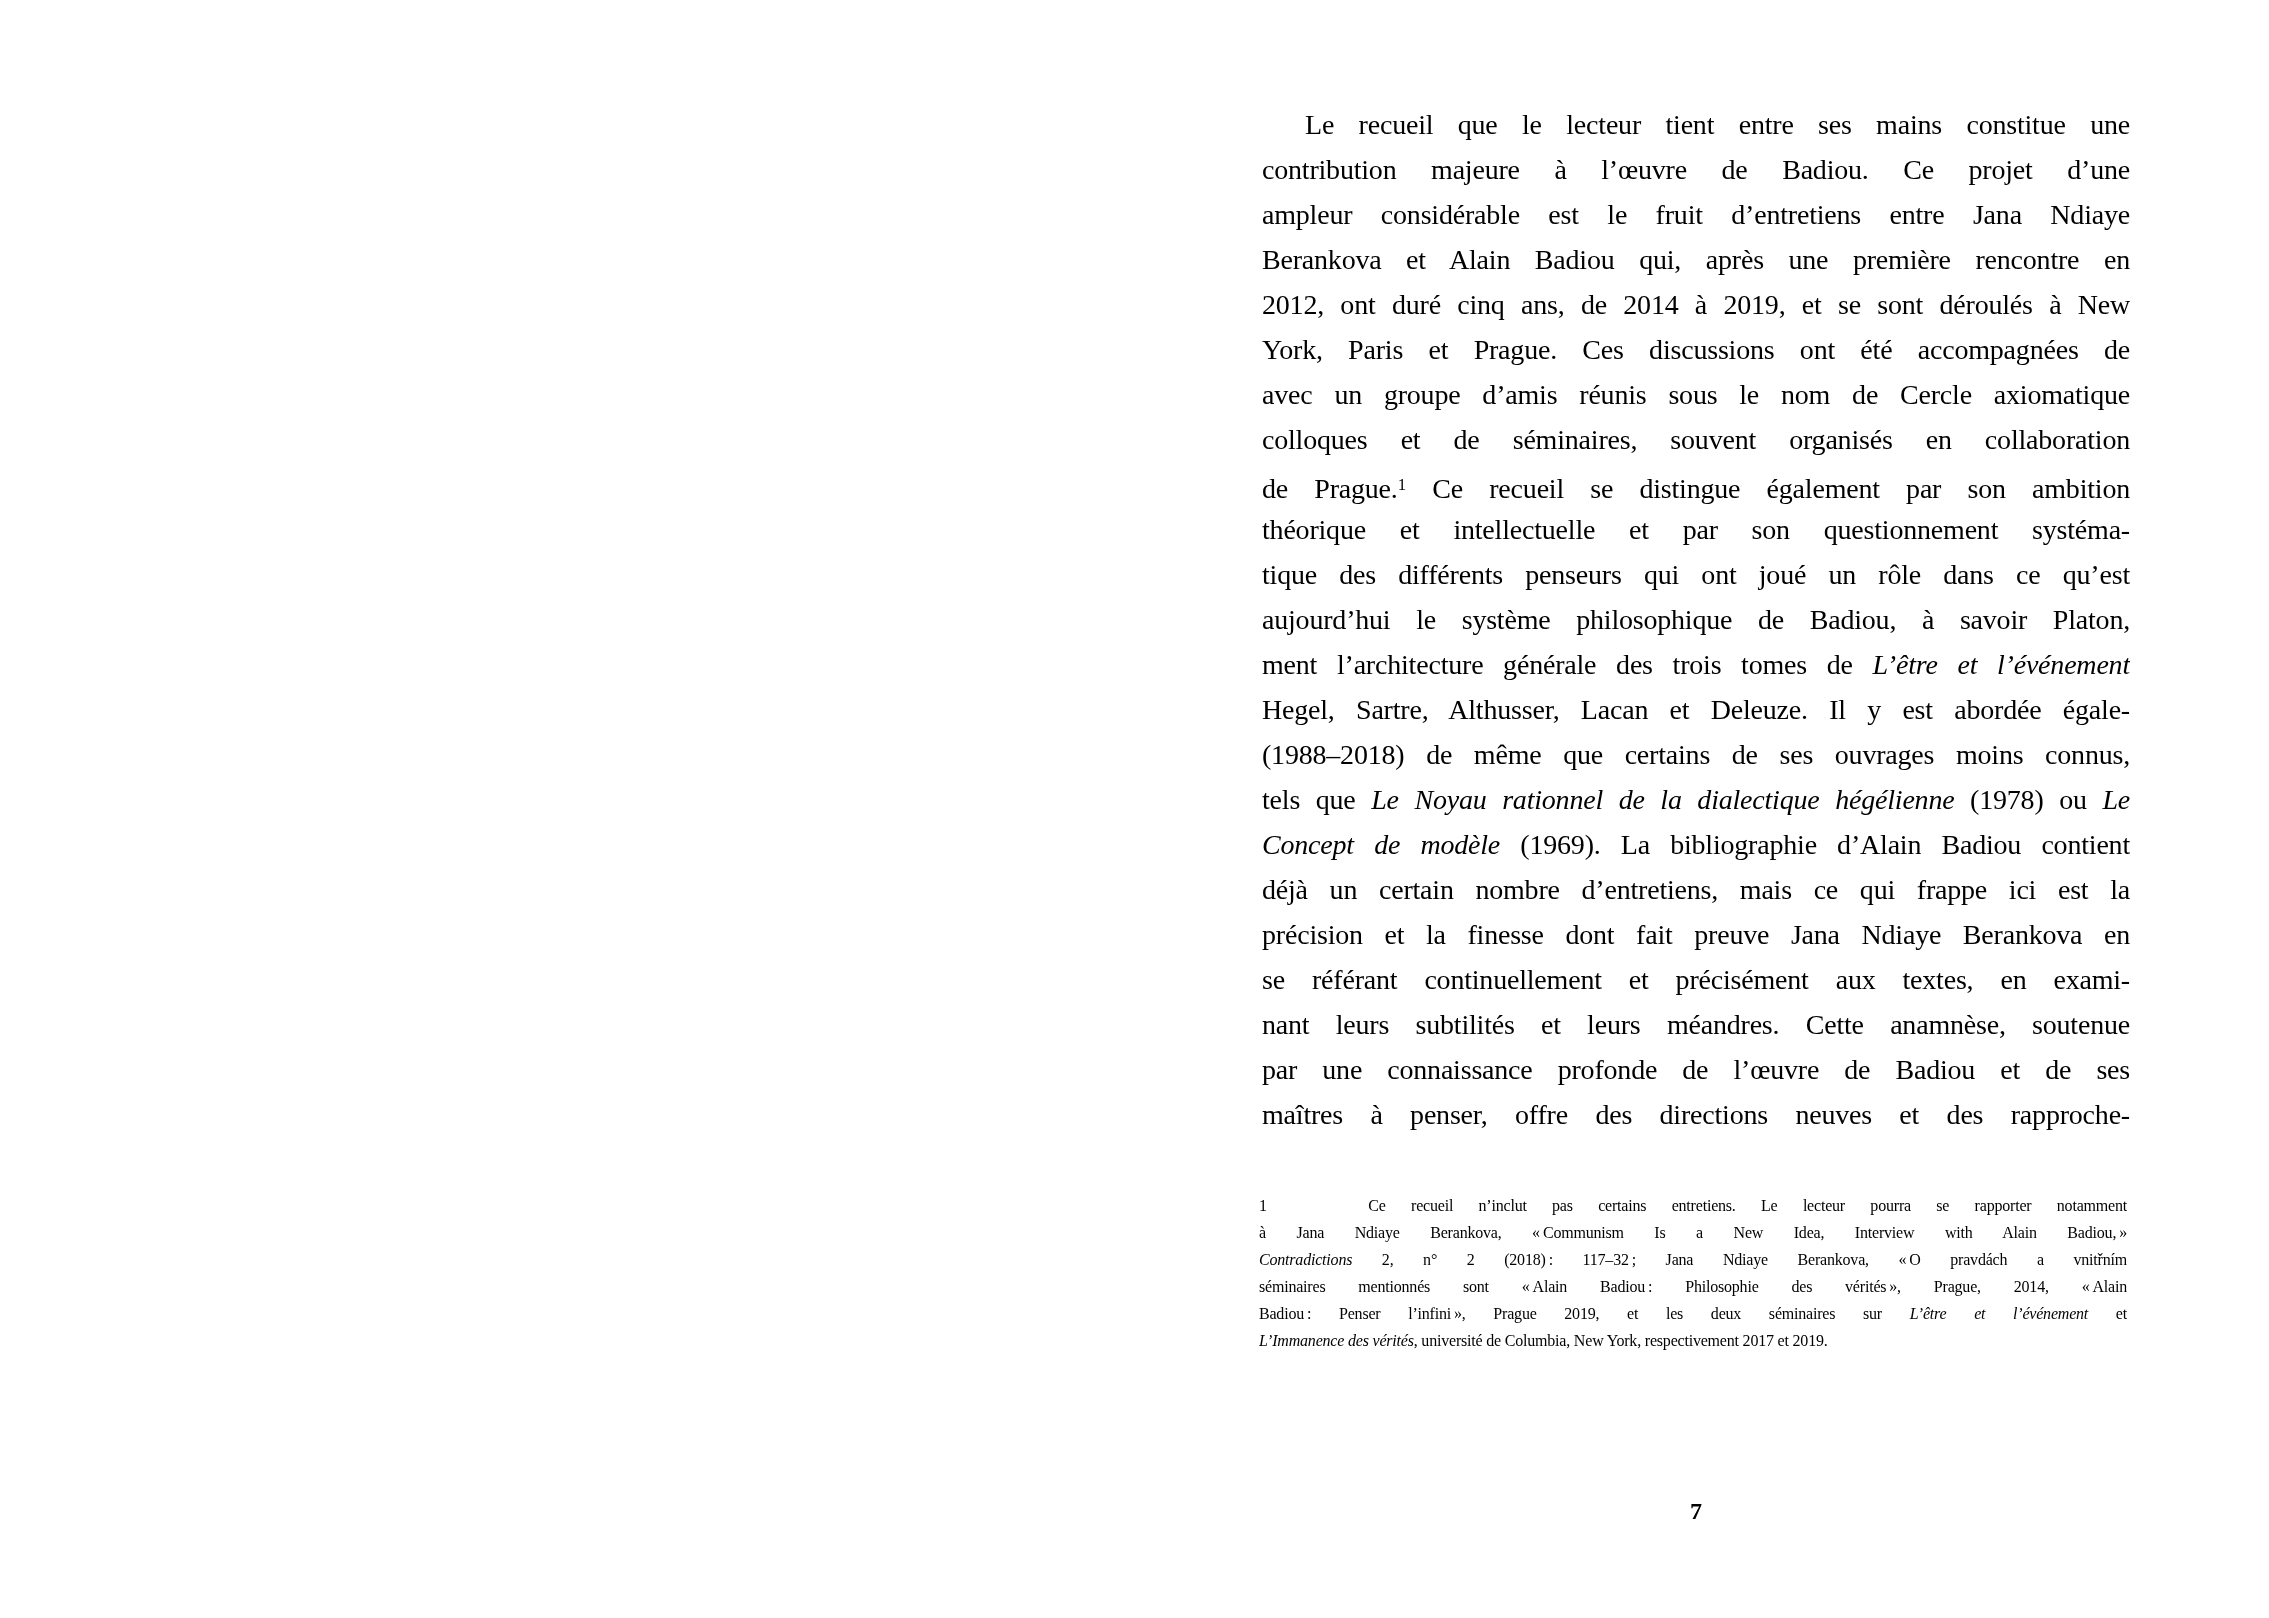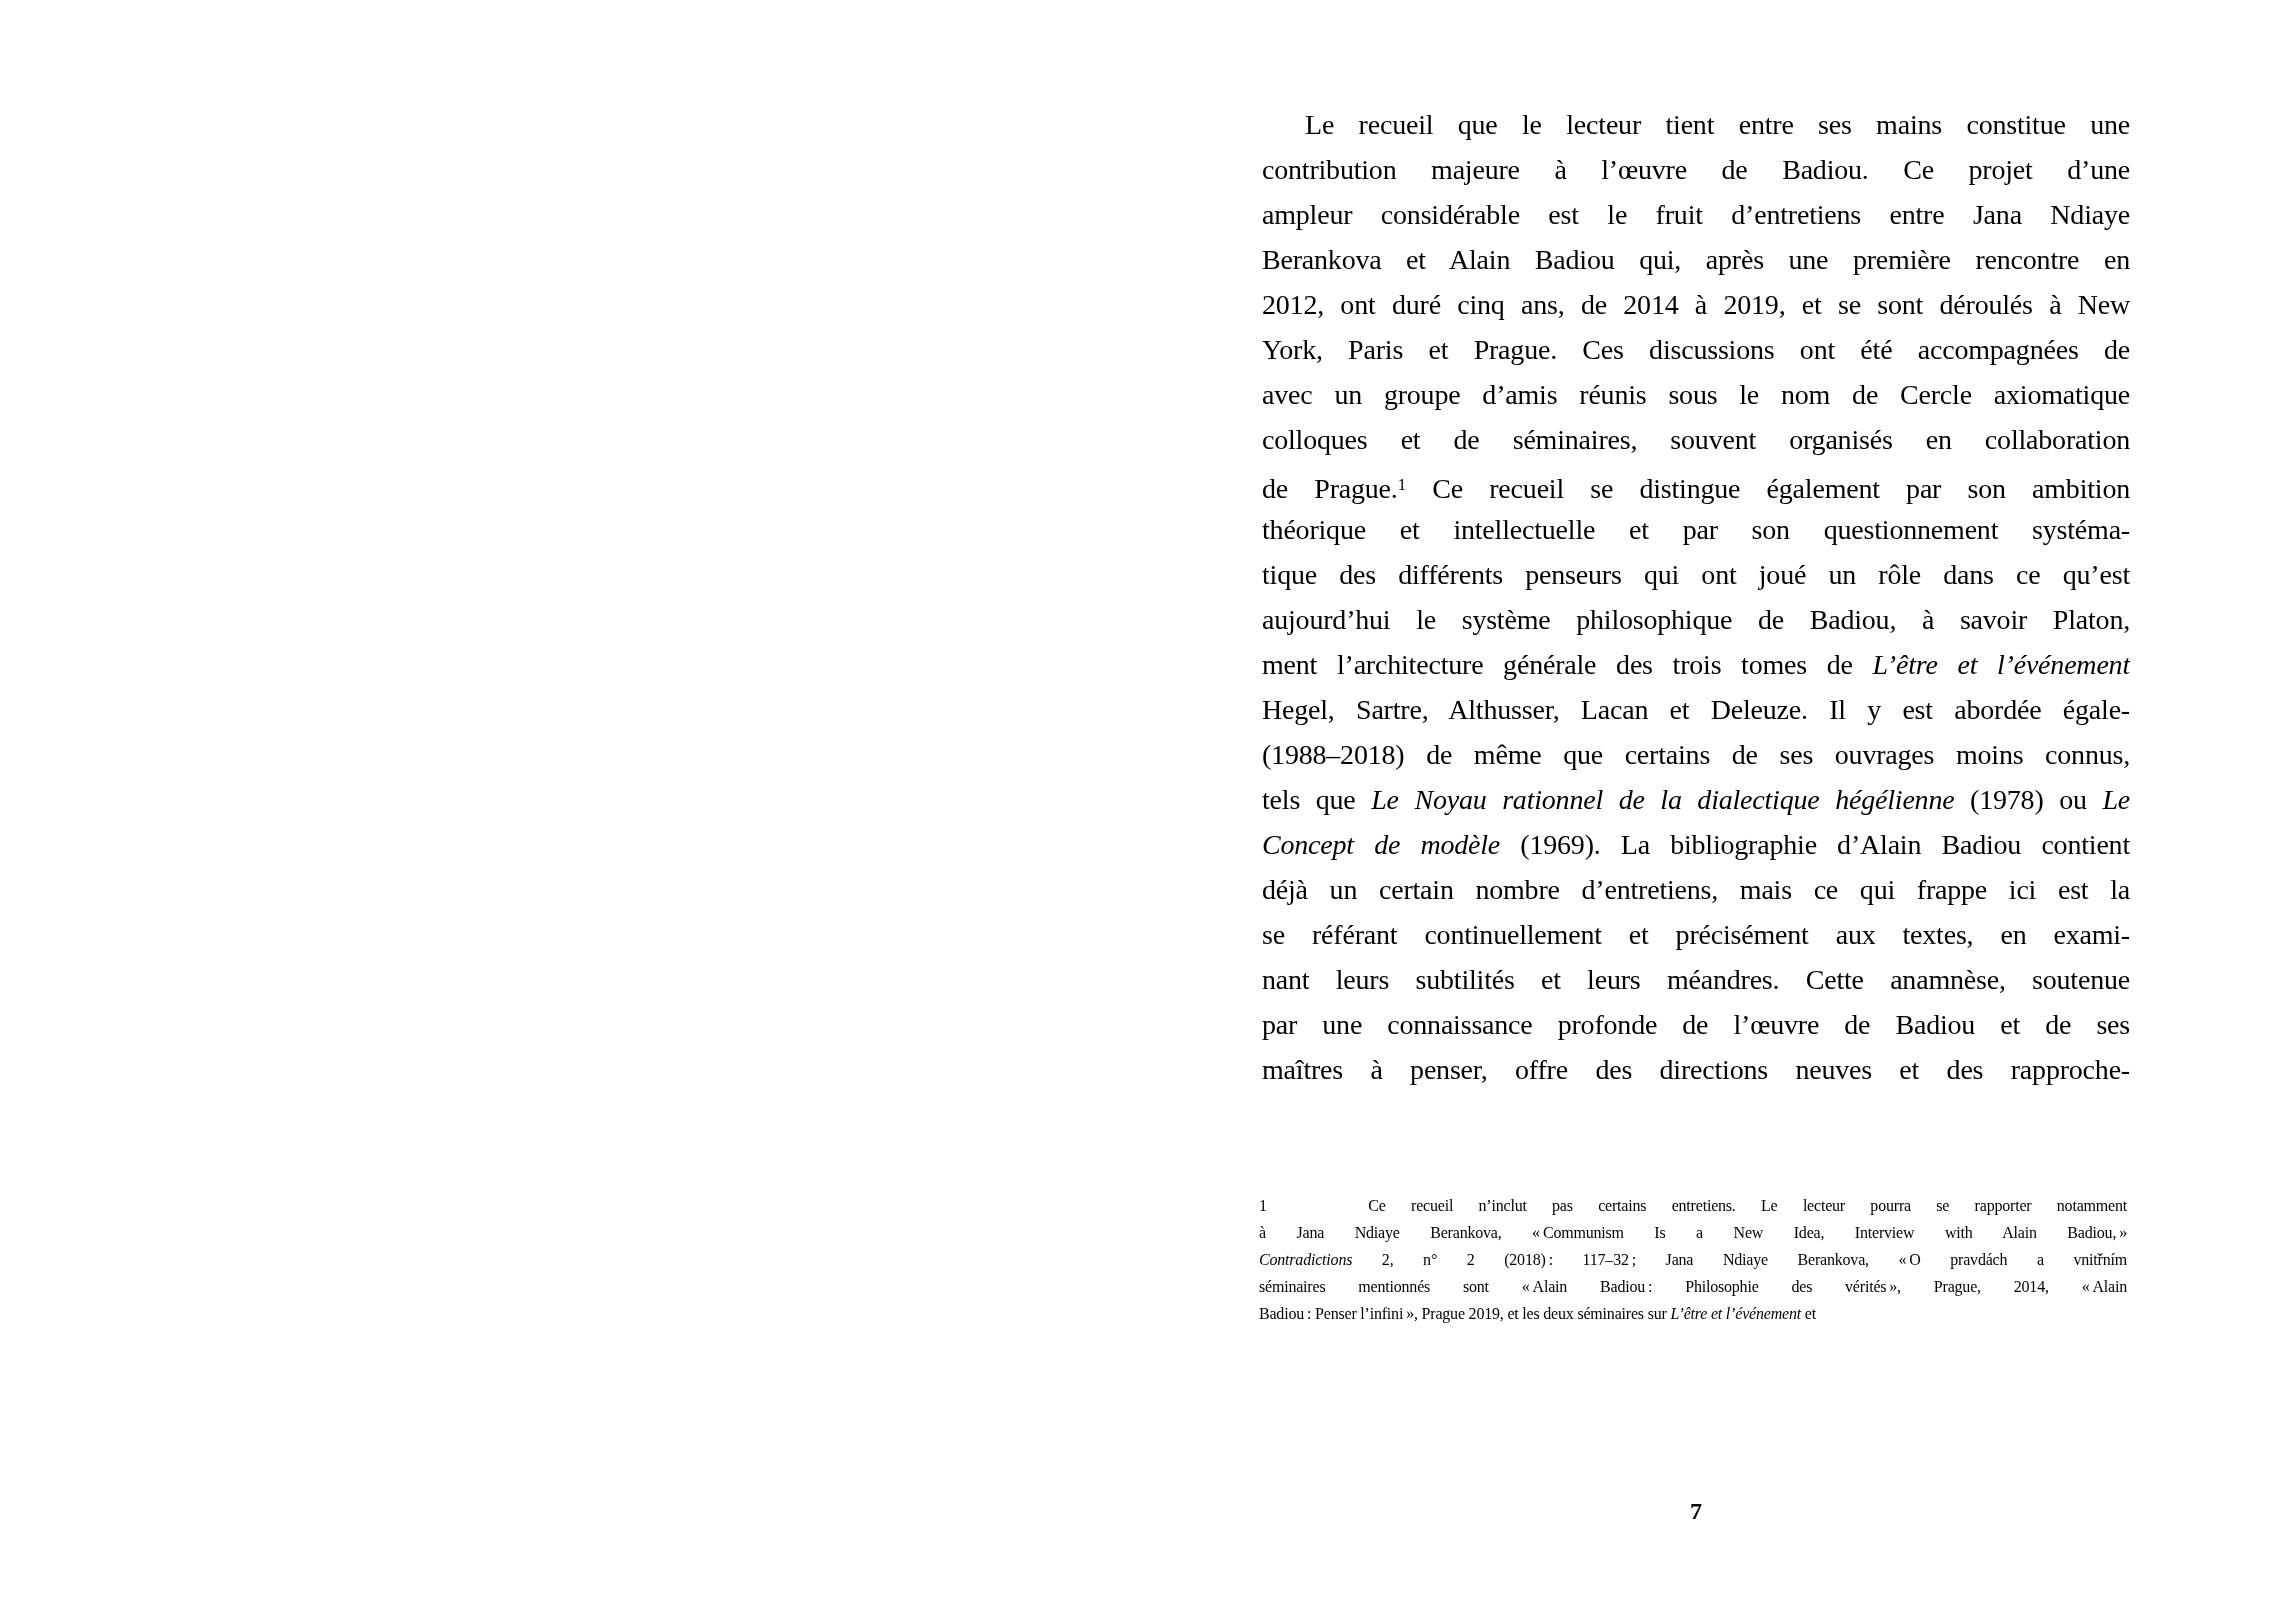--- a/index.html
+++ b/index.html
@@ -81,29 +81,31 @@
       <div class="jline"><span>de Prague.</span><span class="sup">1</span><span> Ce recueil se distingue également par son ambition</span></div>
       <div class="jline"><span>théorique et intellectuelle et par son questionnement systéma-</span></div>
       <div class="jline"><span>tique des différents penseurs qui ont joué un rôle dans ce qu’est</span></div>
       <div class="jline"><span>aujourd’hui le système philosophique de Badiou, à savoir Platon,</span></div>
       <div class="jline"><span>ment l’architecture générale des trois tomes de </span><span class="it">L’être et l’événement</span></div>
       <div class="jline"><span>Hegel, Sartre, Althusser, Lacan et Deleuze. Il y est abordée égale-</span></div>
       <div class="jline"><span>(1988–2018) de même que certains de ses ouvrages moins connus,</span></div>
       <div class="jline"><span>tels que </span><span class="it">Le Noyau rationnel de la dialectique hégélienne</span><span> (1978) ou </span><span class="it">Le</span></div>
       <div class="jline"><span class="it">Concept de modèle</span><span> (1969). La bibliographie d’Alain Badiou contient</span></div>
       <div class="jline"><span>déjà un certain nombre d’entretiens, mais ce qui frappe ici est la</span></div>
+      <div class="jline"><span>précision et la finesse dont fait preuve Jana Ndiaye Berankova en</span></div>
       <div class="jline"><span>se référant continuellement et précisément aux textes, en exami-</span></div>
       <div class="jline"><span>nant leurs subtilités et leurs méandres. Cette anamnèse, soutenue</span></div>
       <div class="jline"><span>par une connaissance profonde de l’œuvre de Badiou et de ses</span></div>
       <div class="jline"><span>maîtres à penser, offre des directions neuves et des rapproche-</span></div>
     </main>
 
   <section class="footnote-block">
       <div class="jline"><span>1&nbsp;&nbsp;&nbsp;&nbsp;Ce recueil n’inclut pas certains entretiens. Le lecteur pourra se rapporter notamment</span></div>
       <div class="jline"><span>à Jana Ndiaye Berankova, « Communism Is a New Idea, Interview with Alain Badiou, »</span></div>
       <div class="jline"><span class="it">Contradictions</span><span> 2, n°&nbsp;2 (2018) : 117–32 ; Jana Ndiaye Berankova, « O pravdách a vnitřním</span></div>
       <div class="jline"><span>séminaires mentionnés sont « Alain Badiou : Philosophie des vérités », Prague, 2014, « Alain</span></div>
       <div class="jline"><span>Badiou : Penser l’infini », Prague 2019, et les deux séminaires sur </span><span class="it">L’être et l’événement</span><span> et</span></div>
+      <div class="jline"><span class="it">L’Immanence des vérités</span><span>, université de Columbia, New York, respectivement 2017 et 2019.</span></div>
     </section>
 
   <div class="folio">7</div>
 </div>
 
 
 </body></html>

